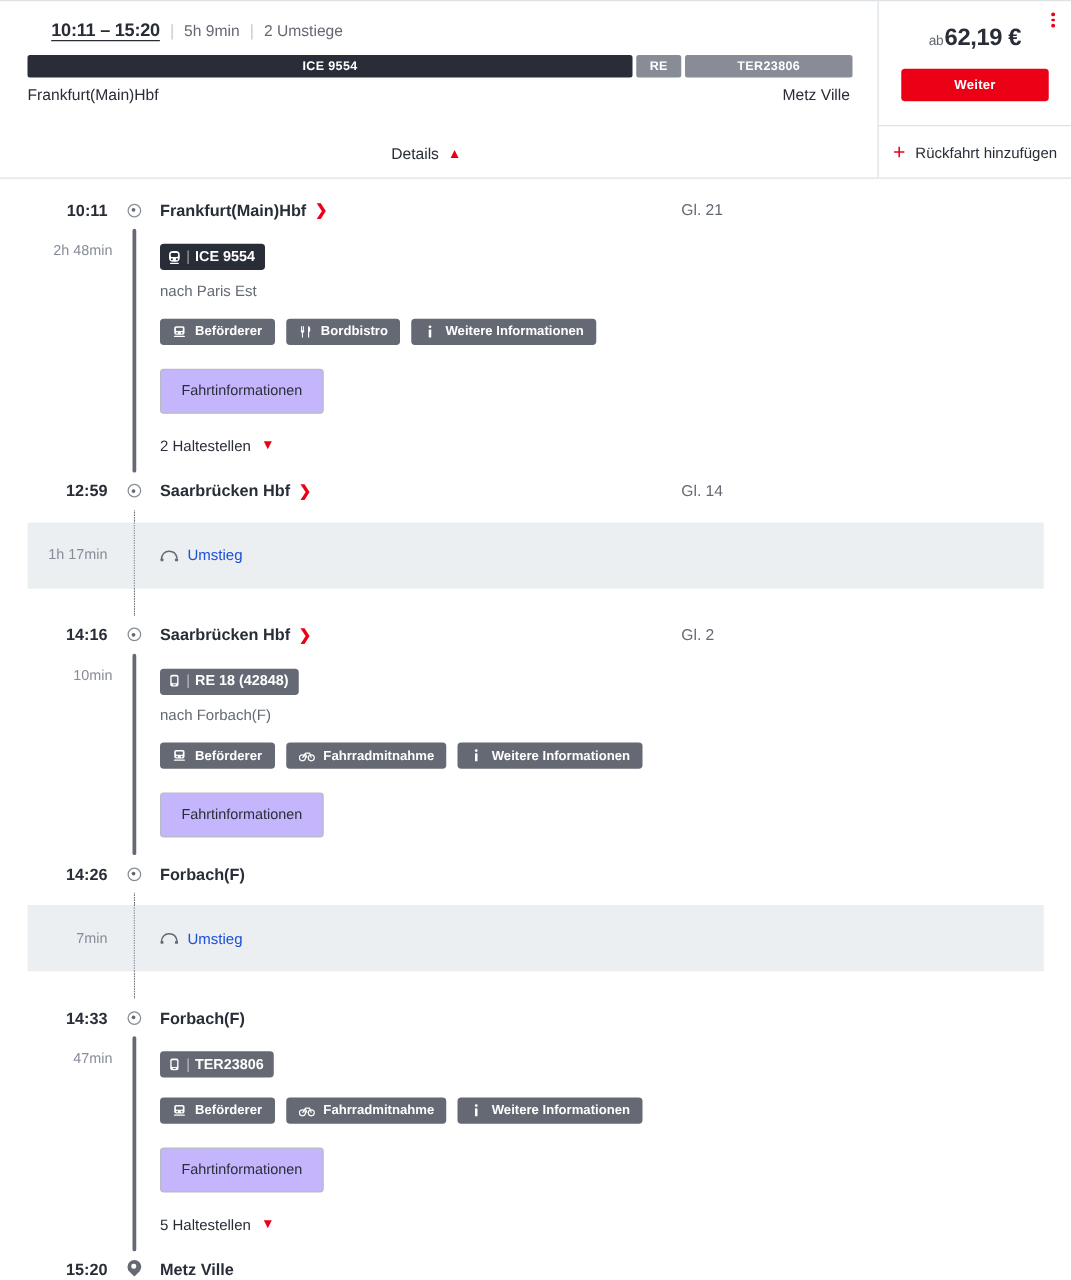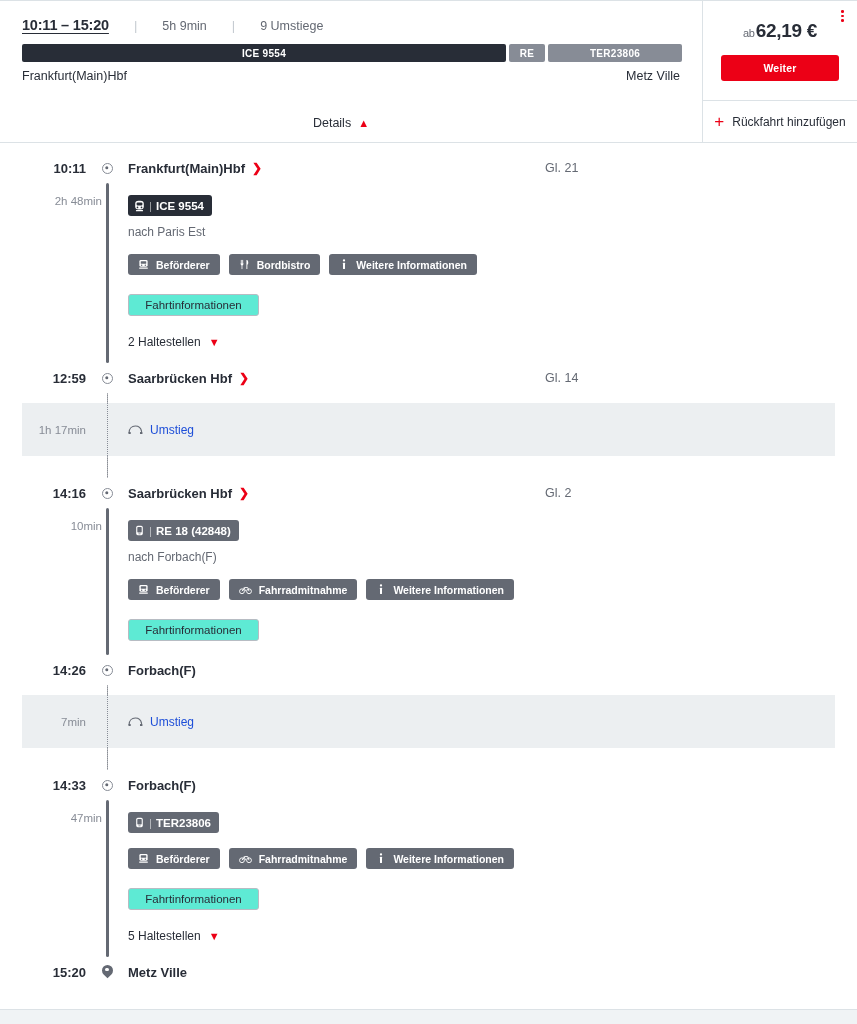--- a/index.html
+++ b/index.html
@@ -27,23 +27,24 @@
     min-height: 141px;
   }
   .summary-left {
     flex: 1;
     padding: 16px 20px 0 22px;
     position: relative;
   }
   .sum-line {
     display: flex;
     align-items: baseline;
-    gap: 25px;
+    gap: 8px;
     font-size: 13px;
     height: 18px;
+    margin-left: 19px;
   }
   .sum-times {
     font-size: 14.5px;
     font-weight: bold;
     letter-spacing: -0.2px;
     text-decoration: underline;
     text-underline-offset: 2.5px;
     text-decoration-thickness: 1.3px;
     color: #282d37;
   }
@@ -270,21 +271,21 @@
     border-radius: 2px;
   }
   .vline.dotted {
     background: none;
     border-left: 1.6px dotted #646973;
     width: 0;
     left: 107px;
   }
   .dur {
     position: absolute;
-    left: 16px;
+    left: 4px;
     width: 96px;
     text-align: right;
     padding-right: 10px;
     font-size: 11.5px;
     color: #878c96;
   }
 
   .train-badge {
     display: inline-flex;
     align-items: center;
@@ -326,24 +327,24 @@
     cursor: pointer;
     white-space: nowrap;
   }
   .chip svg { display: block; }
 
   .info-btn {
     display: inline-flex;
     align-items: center;
     justify-content: center;
     margin-top: 19px;
-    height: 22px;
+    height: 36px;
     min-width: 131px;
     padding: 0 14px;
-    background: #5eead4;
+    background: #c4b5fd;
     border: 1px solid #b7bcc3;
     border-radius: 3px;
     font-size: 11.5px;
     color: #282d37;
     font-family: "Liberation Sans", sans-serif;
     cursor: pointer;
   }
 
   .halte {
     display: flex;
@@ -403,21 +404,21 @@
 
     <div class="summary">
 
       <div class="summary-left">
 
         <div class="sum-line">
           <span class="sum-times">10:11 – 15:20</span>
           <span class="sum-sep">|</span>
           <span class="sum-meta">5h 9min</span>
           <span class="sum-sep">|</span>
-          <span class="sum-meta">9 Umstiege</span>
+          <span class="sum-meta">2 Umstiege</span>
         </div>
 
         <div class="bar-row">
           <div class="bar dark bar-1">ICE 9554</div>
           <div class="bar gray bar-2">RE</div>
           <div class="bar gray bar-3">TER23806</div>
         </div>
 
         <div class="stations-row">
           <span>Frankfurt(Main)Hbf</span>

